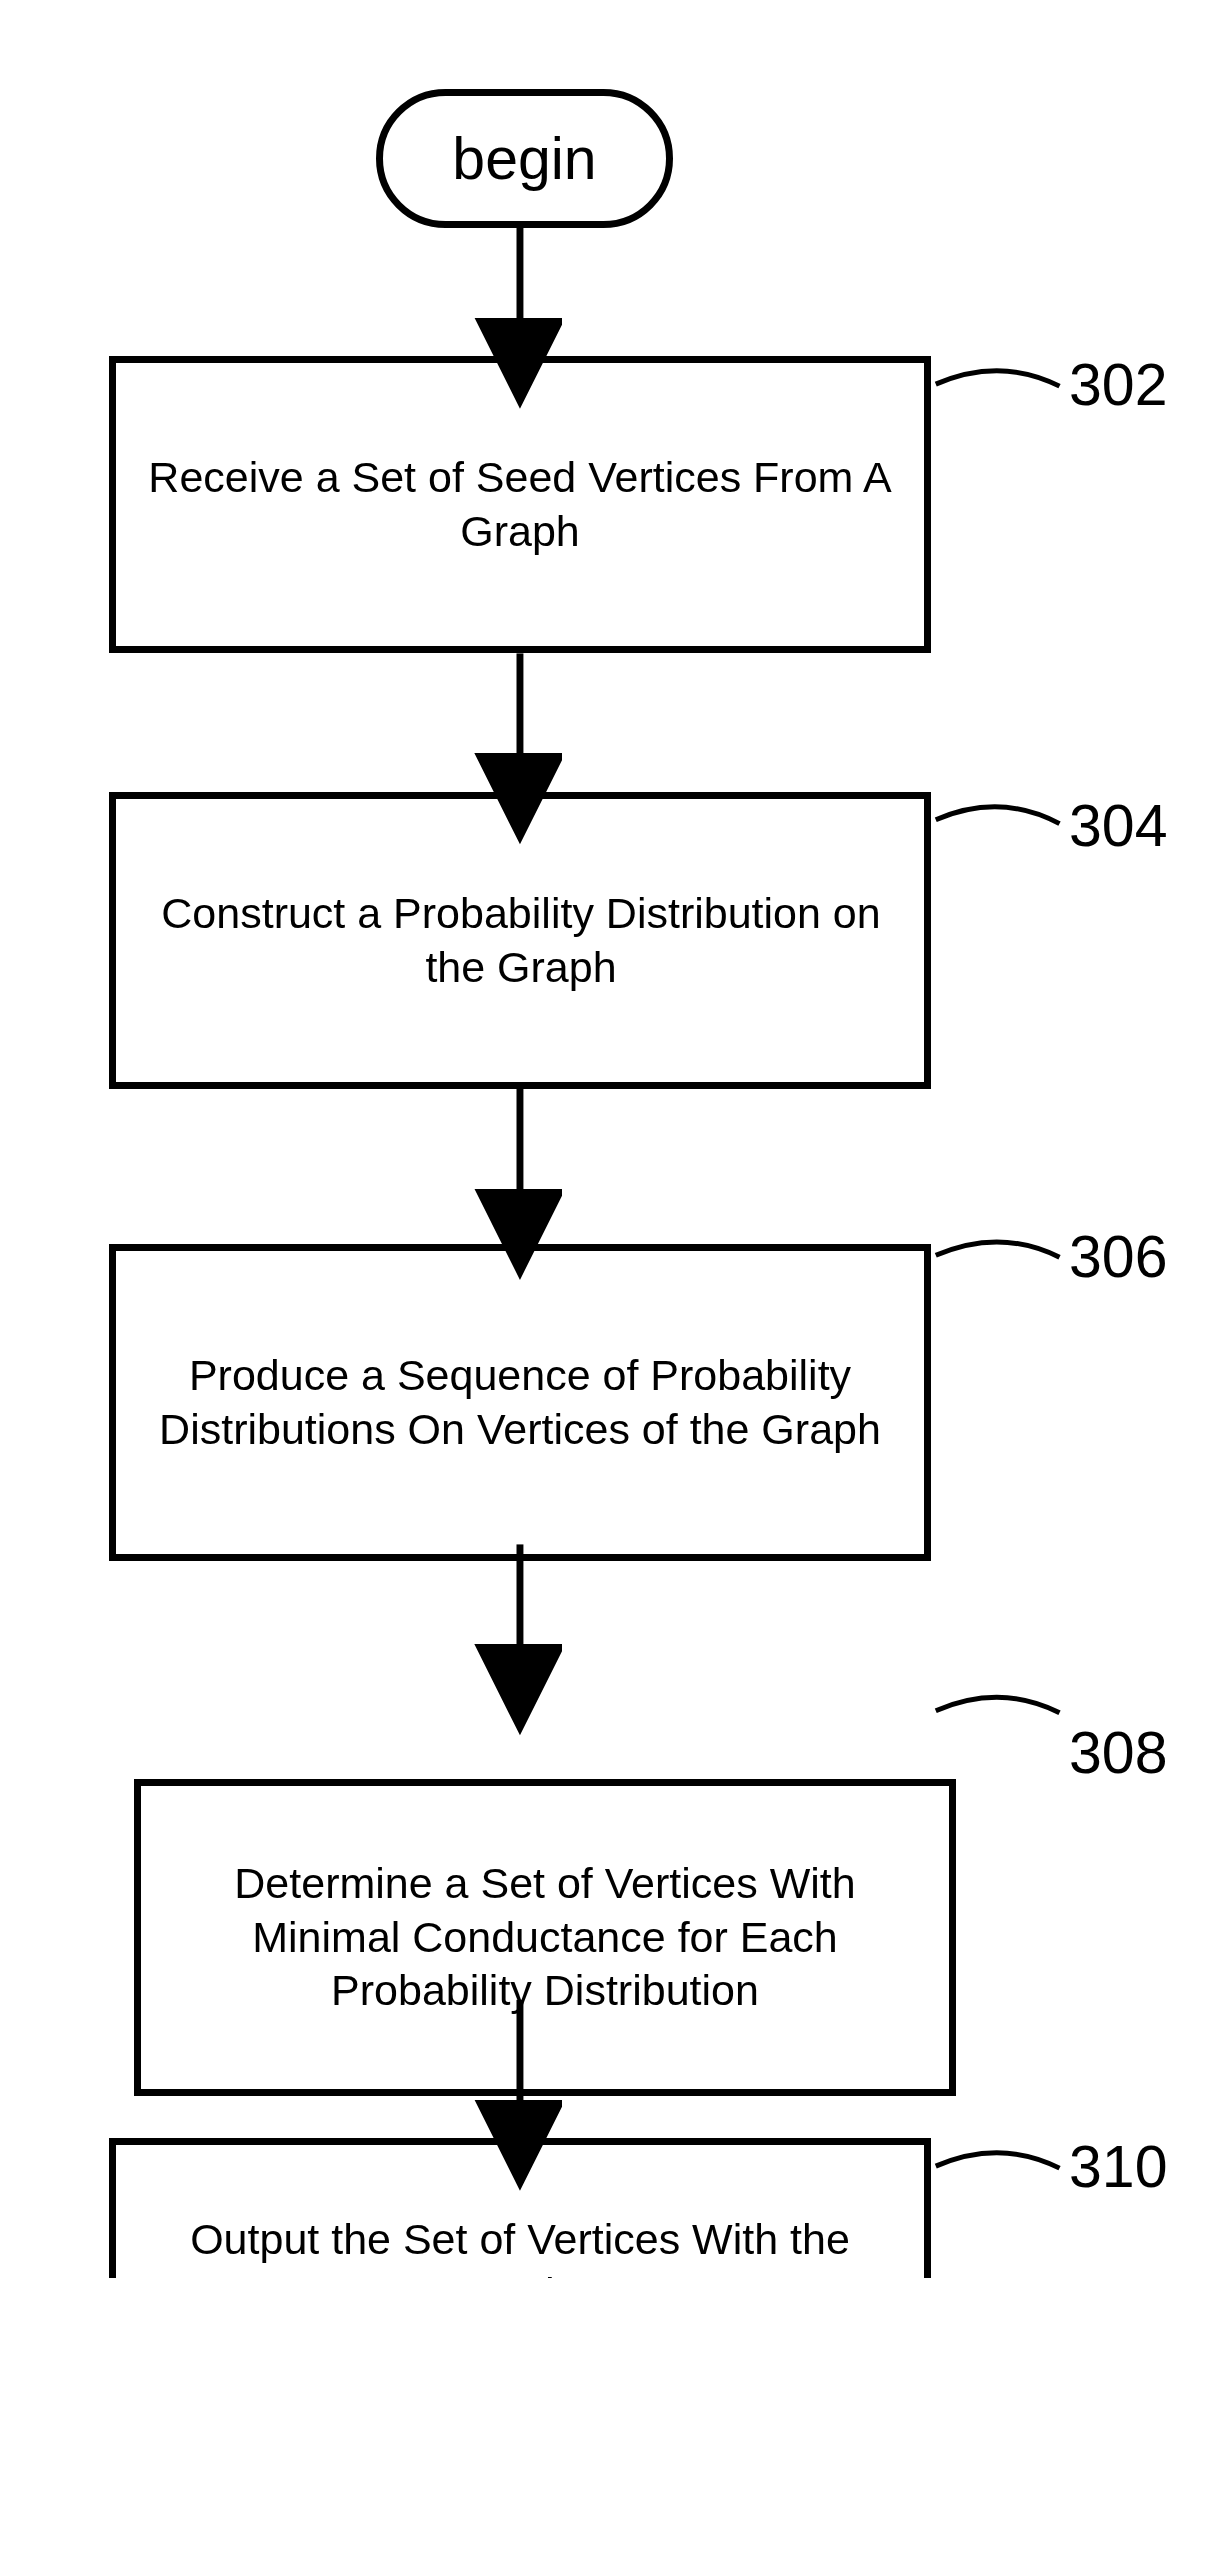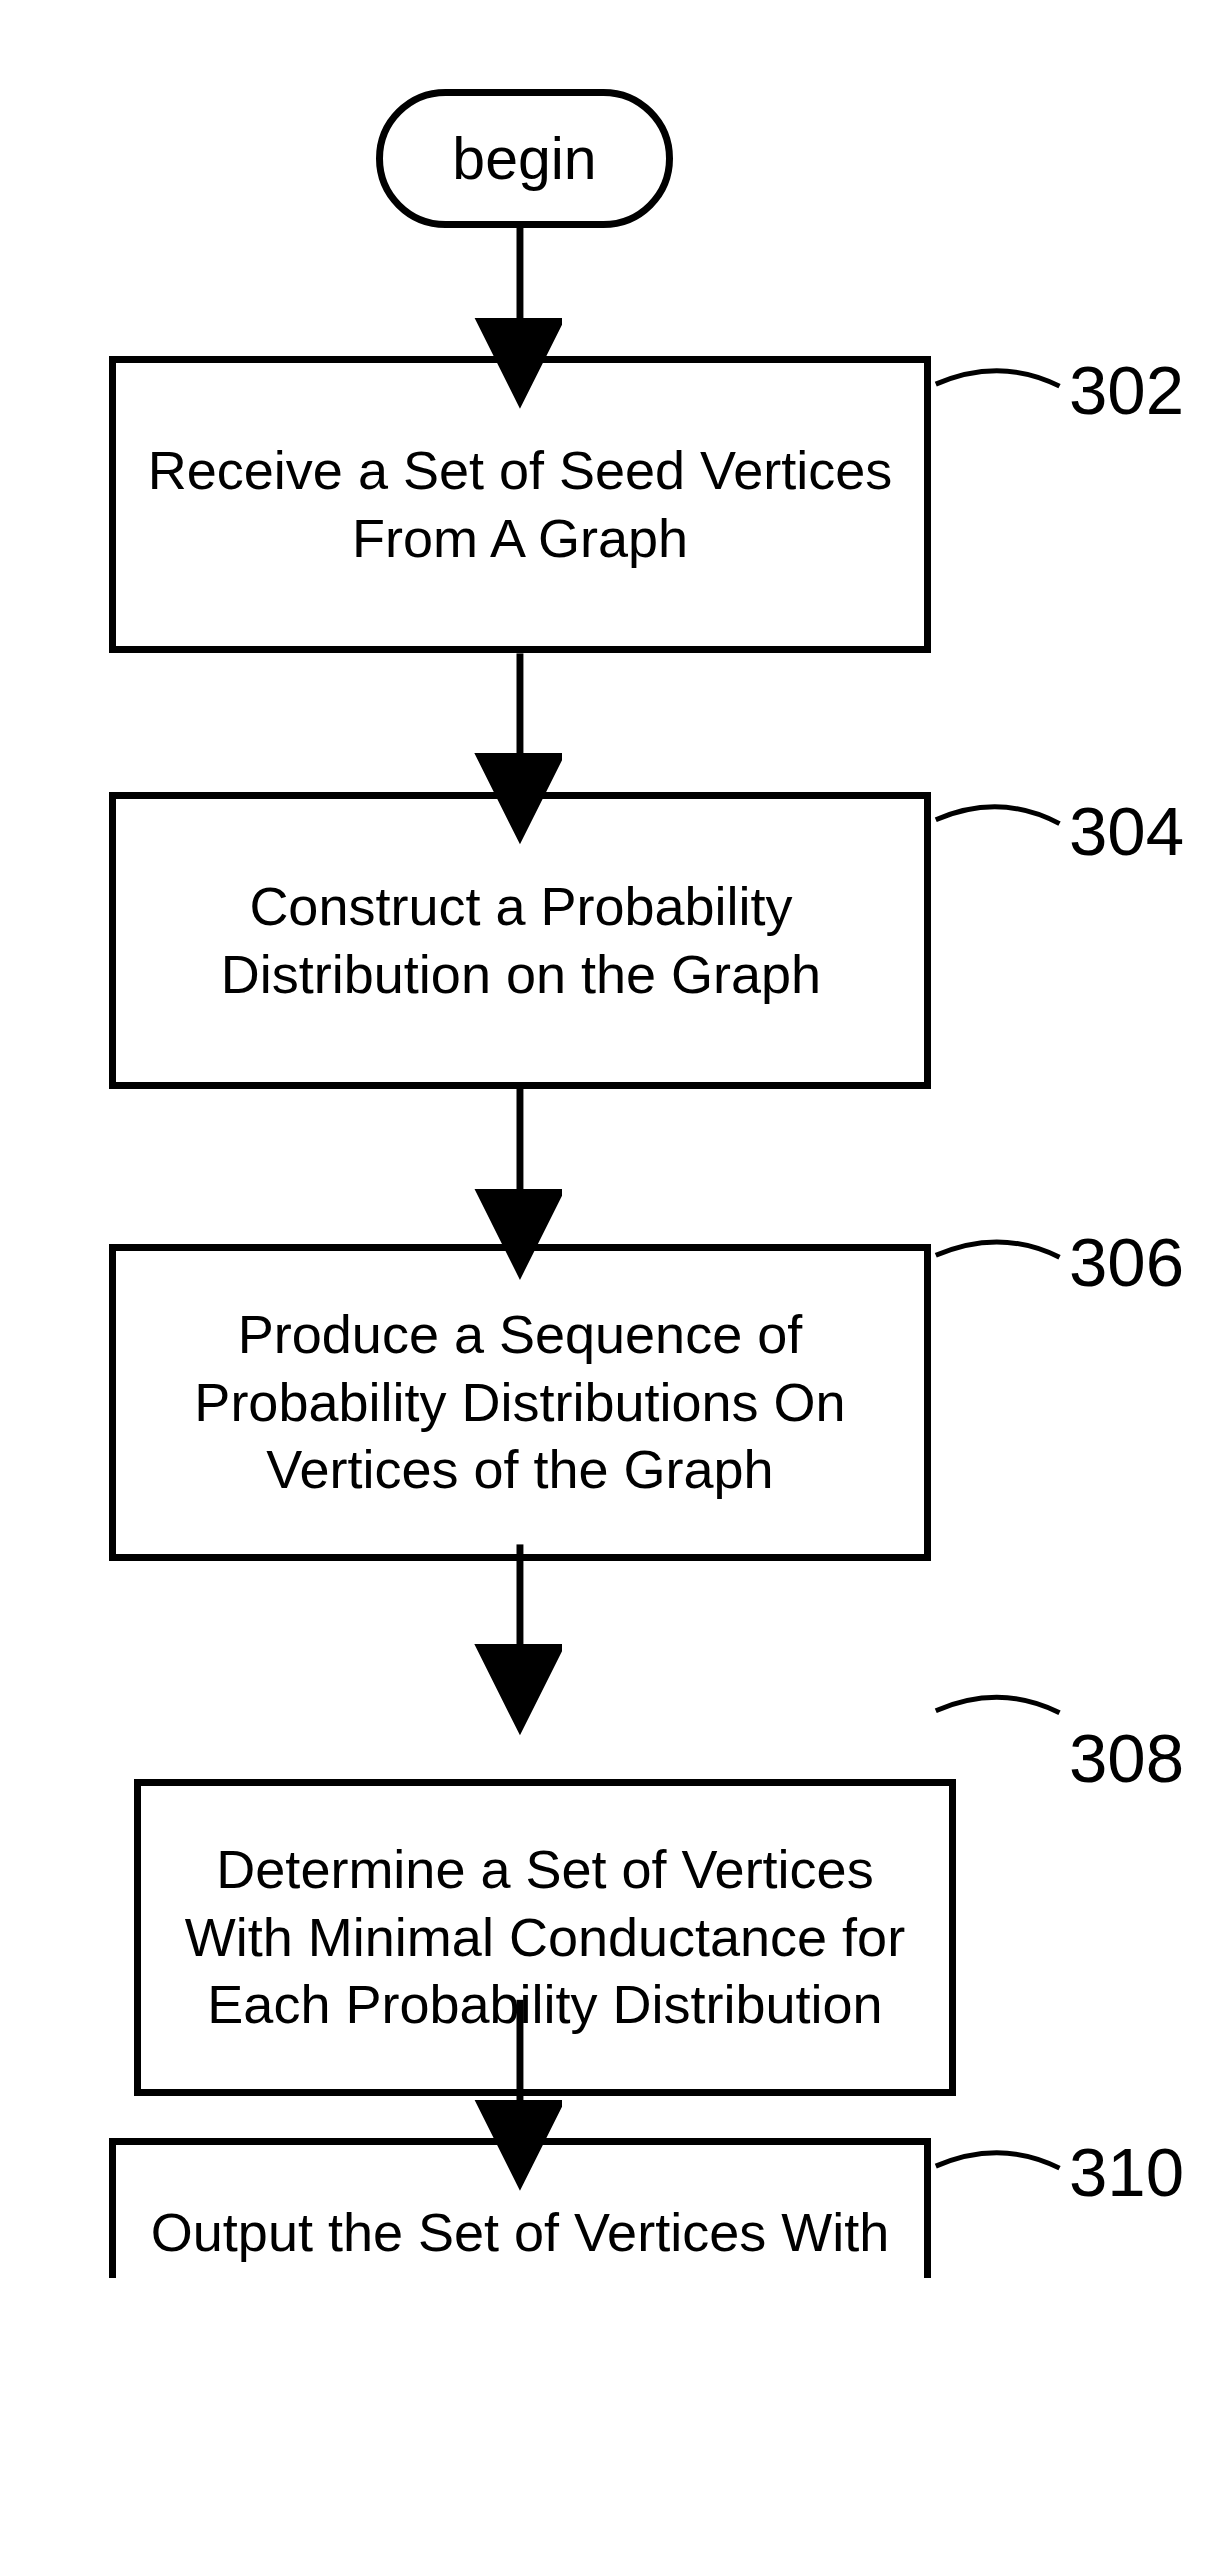--- a/index.html
+++ b/index.html
@@ -24,29 +24,29 @@
       background: #fff;
       box-sizing: border-box;
     }
     .process {
       position: absolute;
       border: 7px solid #000;
       display: flex;
       align-items: center;
       justify-content: center;
       text-align: center;
-      font-size: 54px;
+      font-size: 43px;
       line-height: 1.25;
       background: #fff;
       box-sizing: border-box;
       padding: 20px 30px;
     }
     .ref-label {
       position: absolute;
-      font-size: 69px;
+      font-size: 59px;
     }
   </style>
 </head>
 <body>
 
 <div class="canvas">
 
   <div class="terminator" style="left:376px; top:89px; width:297px; height:139px;">
     <span>begin</span>
   </div>

